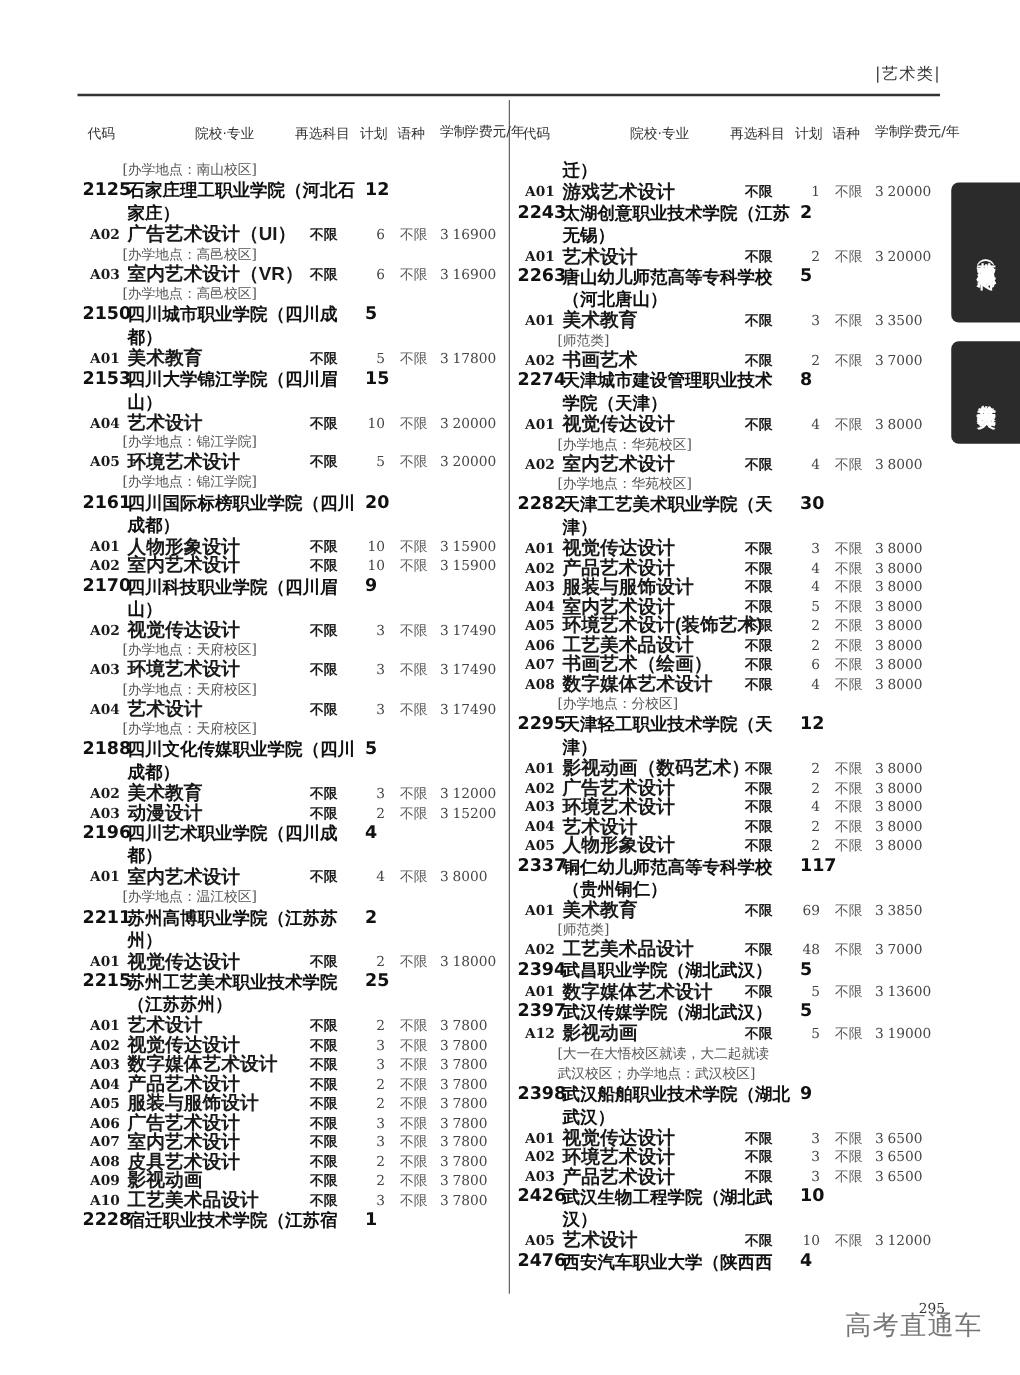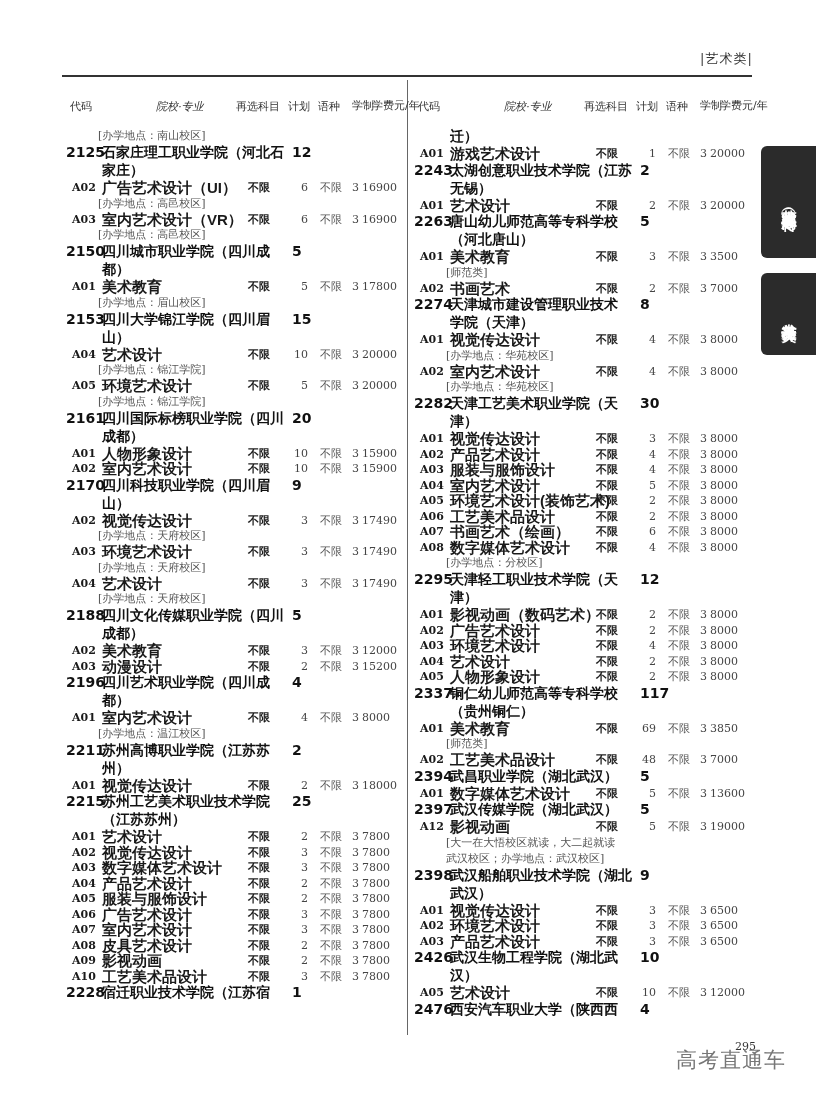--- a/index.html
+++ b/index.html
@@ -10,21 +10,21 @@
   .top-rule { position: absolute; top: 75px; left: 62px; width: 690px; height: 2px; background: #333; }
   .col-divider { position: absolute; top: 80px; left: 407px; width: 1px; height: 955px; background: #666; }
 
   .col { position: absolute; top: 80px; width: 340px; margin-top: 16px; }
   .col.left { left: 66px; }
   .col.right { left: 414px; }
 
   .hdr { position: relative; height: 32px; font-family: "DejaVu Sans", "Liberation Sans", sans-serif; font-size: 11px; color: #333; }
   .hdr span { position: absolute; top: 3px; white-space: nowrap; }
   .hdr .h-code { left: 4px; }
-  .hdr .h-name { left: 90px; font-style: italic; }
+  .hdr .h-name { left: 90px; }
   .hdr .h-subj { left: 170px; }
   .hdr .h-plan { left: 222px; }
   .hdr .h-lang { left: 252px; }
   .hdr .h-len { left: 286px; width: 12px; line-height: 13px; }
   .hdr .h-fee { left: 306px; width: 34px; line-height: 13px; text-align: center; }
 
   .row { position: relative; white-space: nowrap; }
   .school { height: 18px; font-family: "DejaVu Sans", "Liberation Sans", sans-serif; font-weight: bold; font-size: 14px; color: #111; }
   .school .s-code { position: absolute; left: 0; top: 0; }
   .school .s-name { position: absolute; left: 36px; top: 0; }
@@ -114,23 +114,20 @@
       </div>
       <div class="row major">
         <span class="m-code">A01</span>
         <span class="m-name">美术教育</span>
         <span class="m-subj">不限</span>
         <span class="m-plan">5</span>
         <span class="m-lang">不限</span>
         <span class="m-len">3</span>
         <span class="m-fee">17800</span>
       </div>
-      <div class="row note">
-        <span class="">[办学地点：眉山校区]</span>
-      </div>
       <div class="row school">
         <span class="s-code">2153</span>
         <span class="s-name">四川大学锦江学院（四川眉</span>
         <span class="s-plan">15</span>
       </div>
       <div class="row cont">
         <span class="">山）</span>
       </div>
       <div class="row major">
         <span class="m-code">A04</span>

